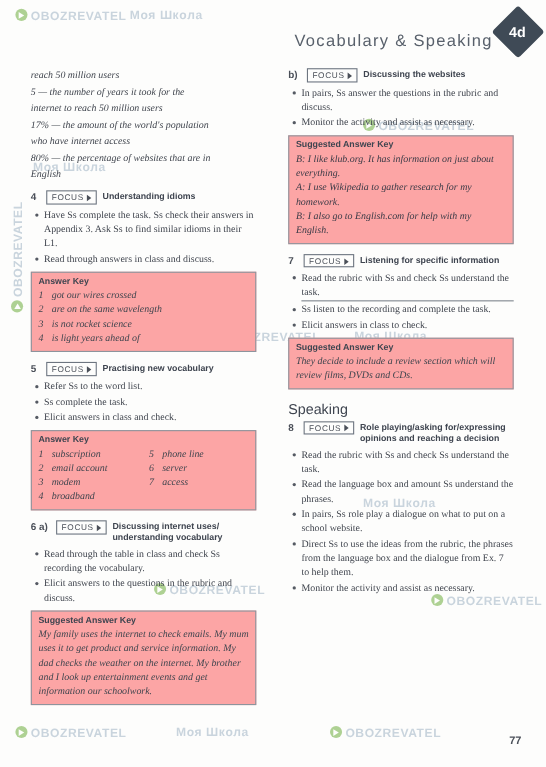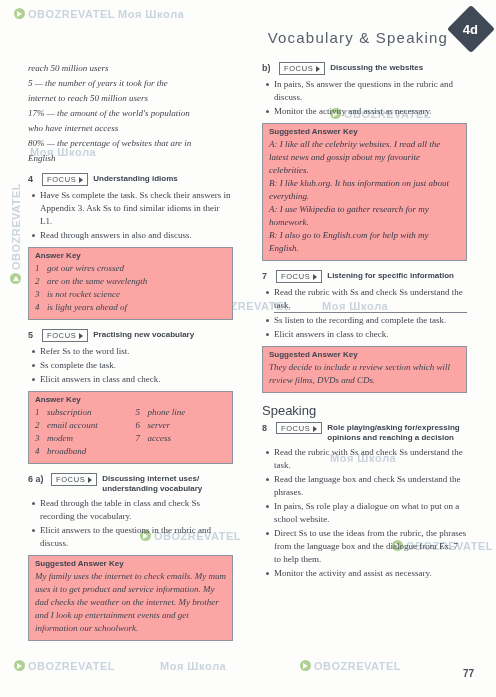--- a/index.html
+++ b/index.html
@@ -224,21 +224,21 @@
       <div class="ex-head">
         <div class="ex-num">4</div>
         <div class="focus-tag">
             <span>FOCUS</span>
             <span class="tri"></span>
           </div>
         <div class="ex-title">Understanding idioms</div>
       </div>
       <ul class="bul">
         <li>Have Ss complete the task. Ss check their answers in Appendix 3. Ask Ss to find similar idioms in their L1.</li>
-        <li>Read through answers in also and discuss.</li>
+        <li>Read through answers in class and discuss.</li>
       </ul>
       <div class="keybox">
         <div class="keybox-title">Answer Key</div>
         <ul class="keylist">
           <li>
               <span class="n">1</span>
               <span>got our wires crossed</span>
             </li>
           <li>
               <span class="n">2</span>
@@ -340,21 +340,20 @@
             <span class="tri"></span>
           </div>
         <div class="ex-title">Discussing the websites</div>
       </div>
       <ul class="bul">
         <li>In pairs, Ss answer the questions in the rubric and discuss.</li>
         <li>Monitor the activity and assist as necessary.</li>
       </ul>
       <div class="keybox dialog-key">
         <div class="keybox-title">Suggested Answer Key</div>
-        <p>A: I like all the celebrity websites. I read all the latest news and gossip about my favourite celebrities.</p>
         <p>B: I like klub.org. It has information on just about everything.</p>
         <p>A: I use Wikipedia to gather research for my homework.</p>
         <p>B: I also go to English.com for help with my English.</p>
       </div>
     </div>
 
     <div class="ex">
       <div class="ex-head">
         <div class="ex-num">7</div>
         <div class="focus-tag">
@@ -380,21 +379,21 @@
       <div class="ex-head">
         <div class="ex-num">8</div>
         <div class="focus-tag">
             <span>FOCUS</span>
             <span class="tri"></span>
           </div>
         <div class="ex-title">Role playing/asking for/expressing opinions and reaching a decision</div>
       </div>
       <ul class="bul">
         <li>Read the rubric with Ss and check Ss understand the task.</li>
-        <li>Read the language box and check Ss understand the phrases.</li>
+        <li>Read the language box and amount Ss understand the phrases.</li>
         <li>In pairs, Ss role play a dialogue on what to put on a school website.</li>
         <li>Direct Ss to use the ideas from the rubric, the phrases from the language box and the dialogue from Ex. 7 to help them.</li>
         <li>Monitor the activity and assist as necessary.</li>
       </ul>
     </div>
 
   </div>
 
   <div class="pagenum">77</div>
 </div>

